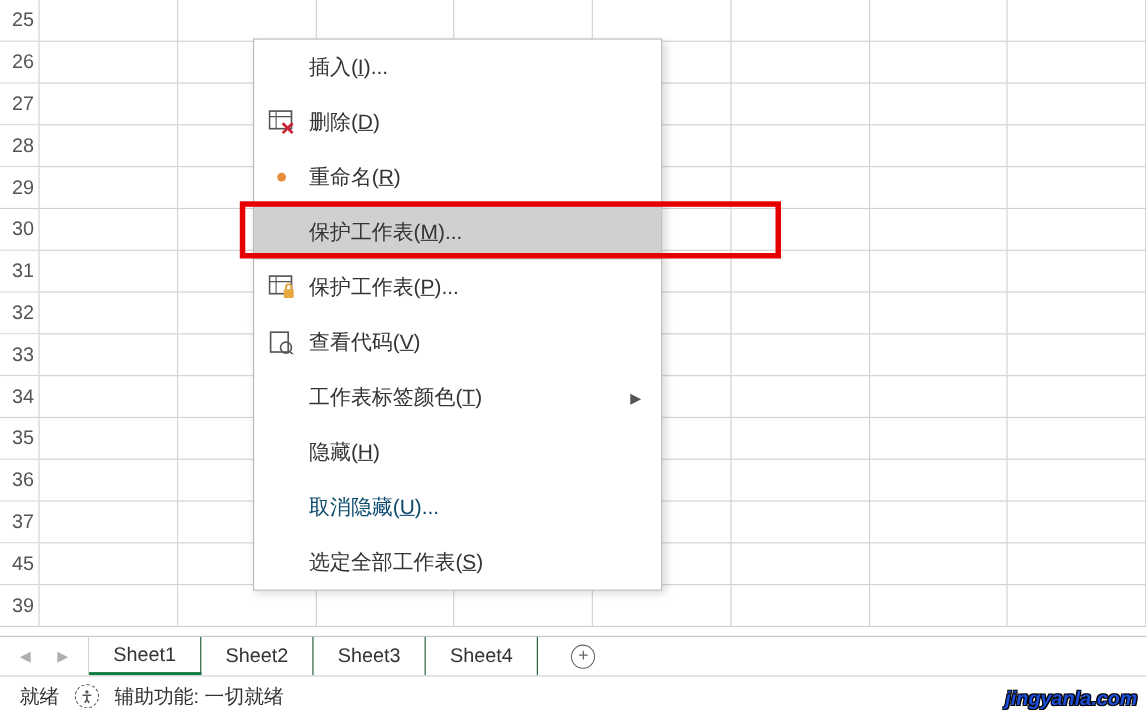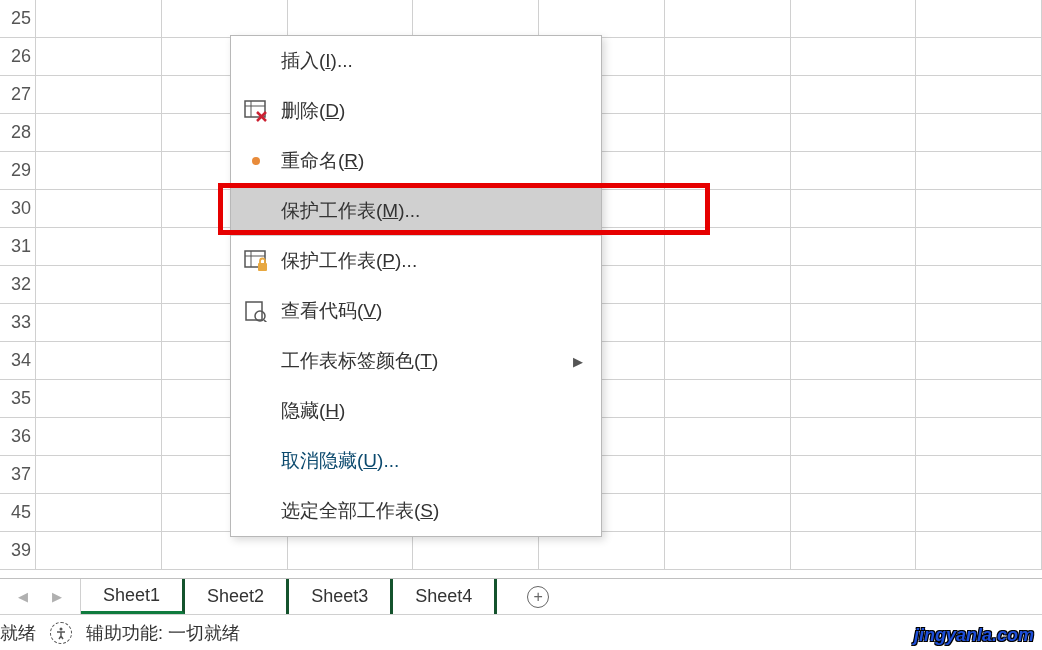--- a/index.html
+++ b/index.html
@@ -72,21 +72,21 @@
     }
     .nav-arrow {
       font-size: 13px;
       color: #b0b0b0;
       cursor: default;
     }
     .sheet-tab {
       padding: 0 22px;
       display: flex;
       align-items: center;
-      border-right: 3px solid #14532d;
+      border-right: 1px solid #14532d;
       font-size: 18px;
       color: #333;
       cursor: pointer;
     }
     .sheet-tab.active {
       border-bottom: 3px solid #0f7b3e;
       background: #fff;
       font-weight: 500;
     }
     .add-tab {
@@ -109,21 +109,21 @@
     
     
     .status-bar {
       position: absolute;
       bottom: 0;
       left: 0;
       right: 0;
       height: 36px;
       display: flex;
       align-items: center;
-      padding: 0 0;
+      padding: 0 18px;
       border-top: 1px solid #d0d0d0;
       font-size: 18px;
       color: #333;
       background: #fff;
       gap: 14px;
     }
     .access-icon {
       width: 22px;
       height: 22px;
       border: 1.5px dashed #555;

